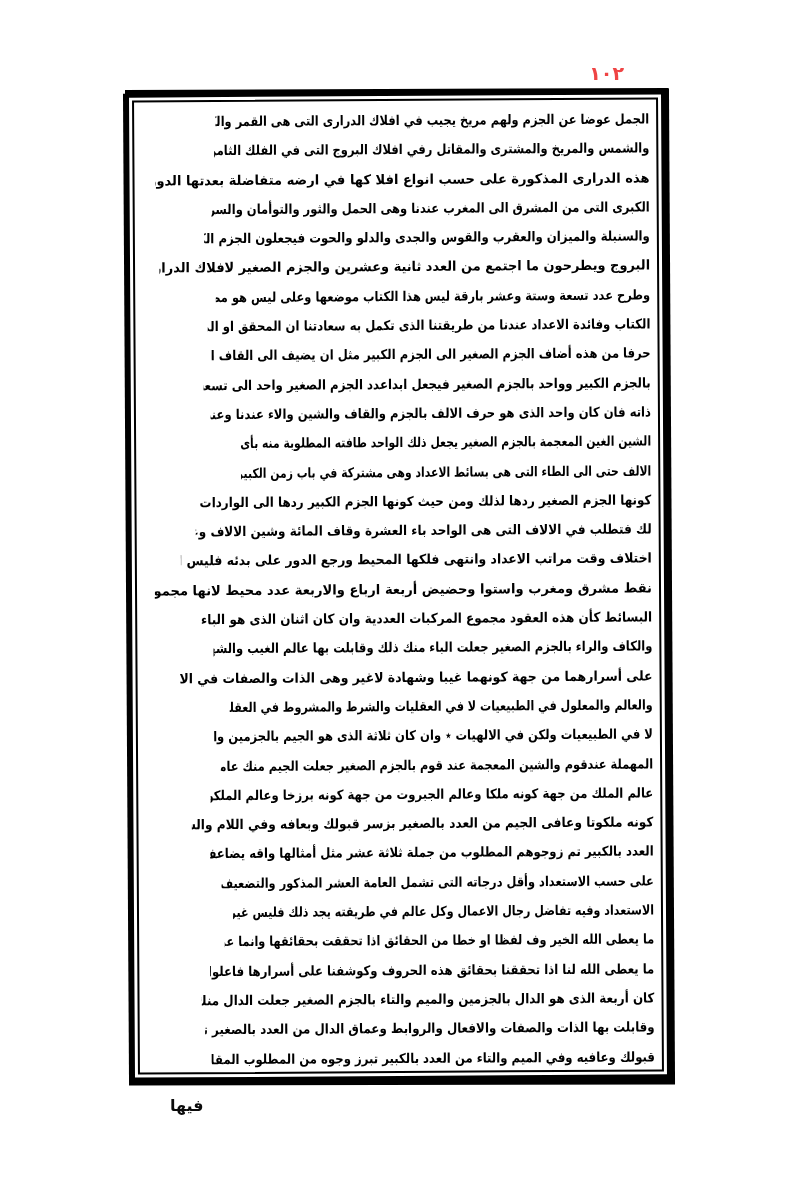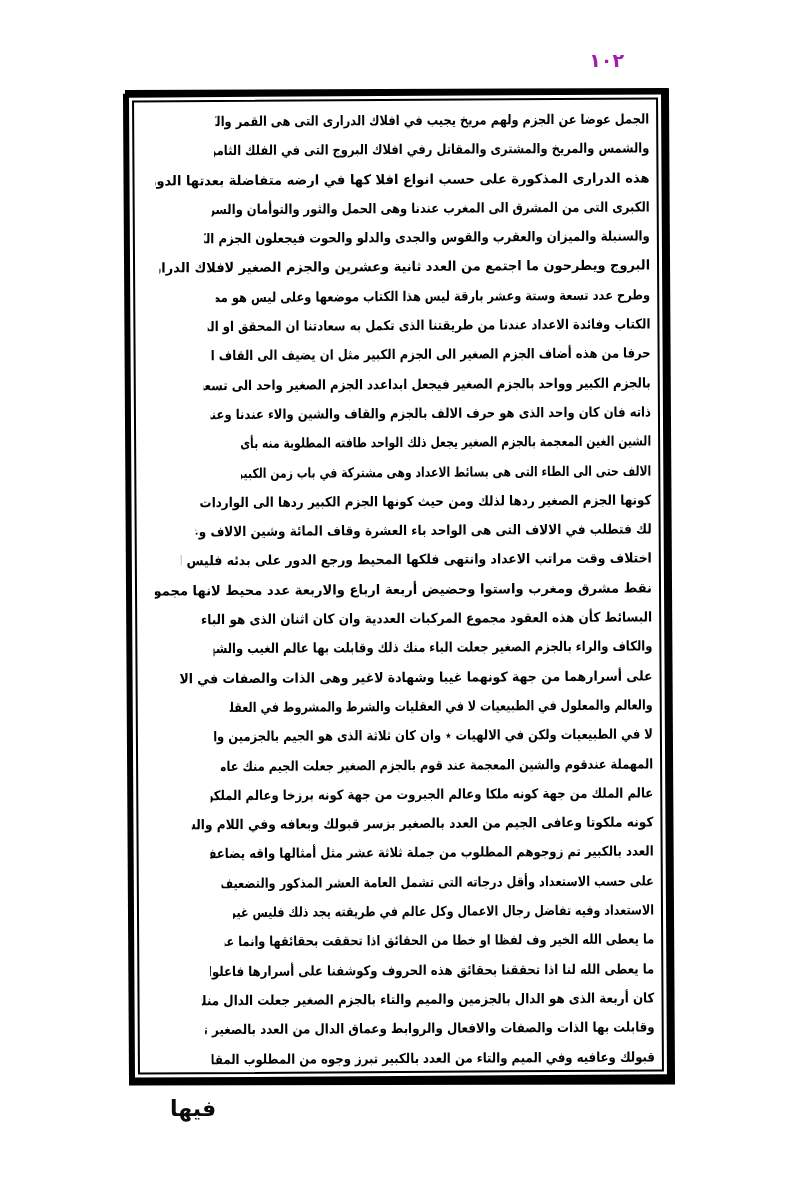--- a/index.html
+++ b/index.html
@@ -20,27 +20,27 @@
   
   #page-sheet {
     position: absolute;
     inset: 0;
     background: #ffffff;
   }
 
   
   #page-number {
     position: absolute;
-    top: 51px;
+    top: 64px;
     right: 176px;
     font-family: "DejaVu Sans", sans-serif;
     font-size: 19px;
     font-weight: 700;
     letter-spacing: 1px;
-    color: #a21caf;
+    color: #ef4444;
     direction: rtl;
     line-height: 1;
   }
 
   
   #frame-wrap {
     position: absolute;
     left: 128px;
     top: 92px;
     width: 540px;
@@ -137,21 +137,21 @@
   .body-line:nth-child(3n)   { letter-spacing: -0.15px; }
   .body-line:nth-child(4n)   { letter-spacing: -0.35px; }
   .body-line:nth-child(5n+1) { letter-spacing: -0.05px; }
 
   
   #catchword {
     position: absolute;
     left: 170px;
     top: 1098px;
     font-family: "DejaVu Sans", sans-serif;
-    font-size: 22px;
+    font-size: 16px;
     font-weight: 700;
     direction: rtl;
     color: #0b0b0b;
     line-height: 1;
   }
 </style>
 </head>
 <body>
 
 <div id="page-sheet">

